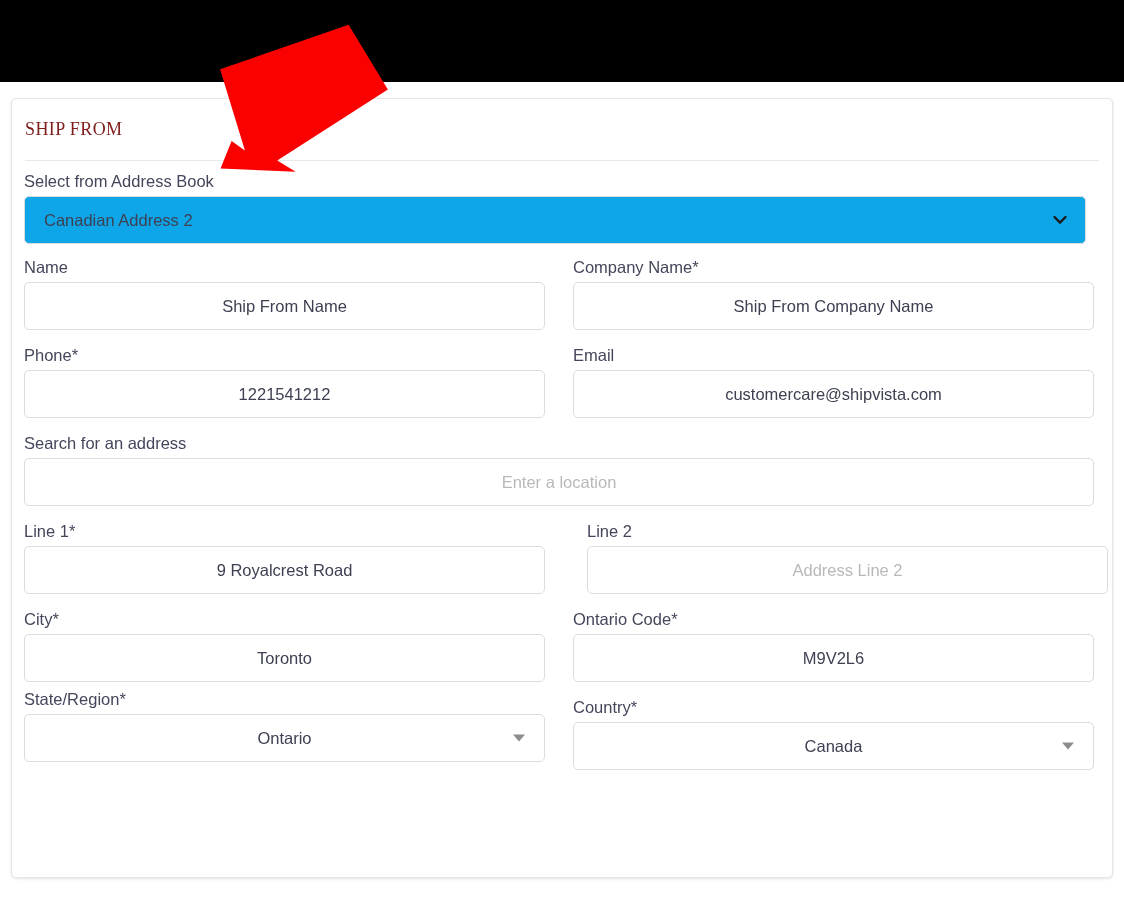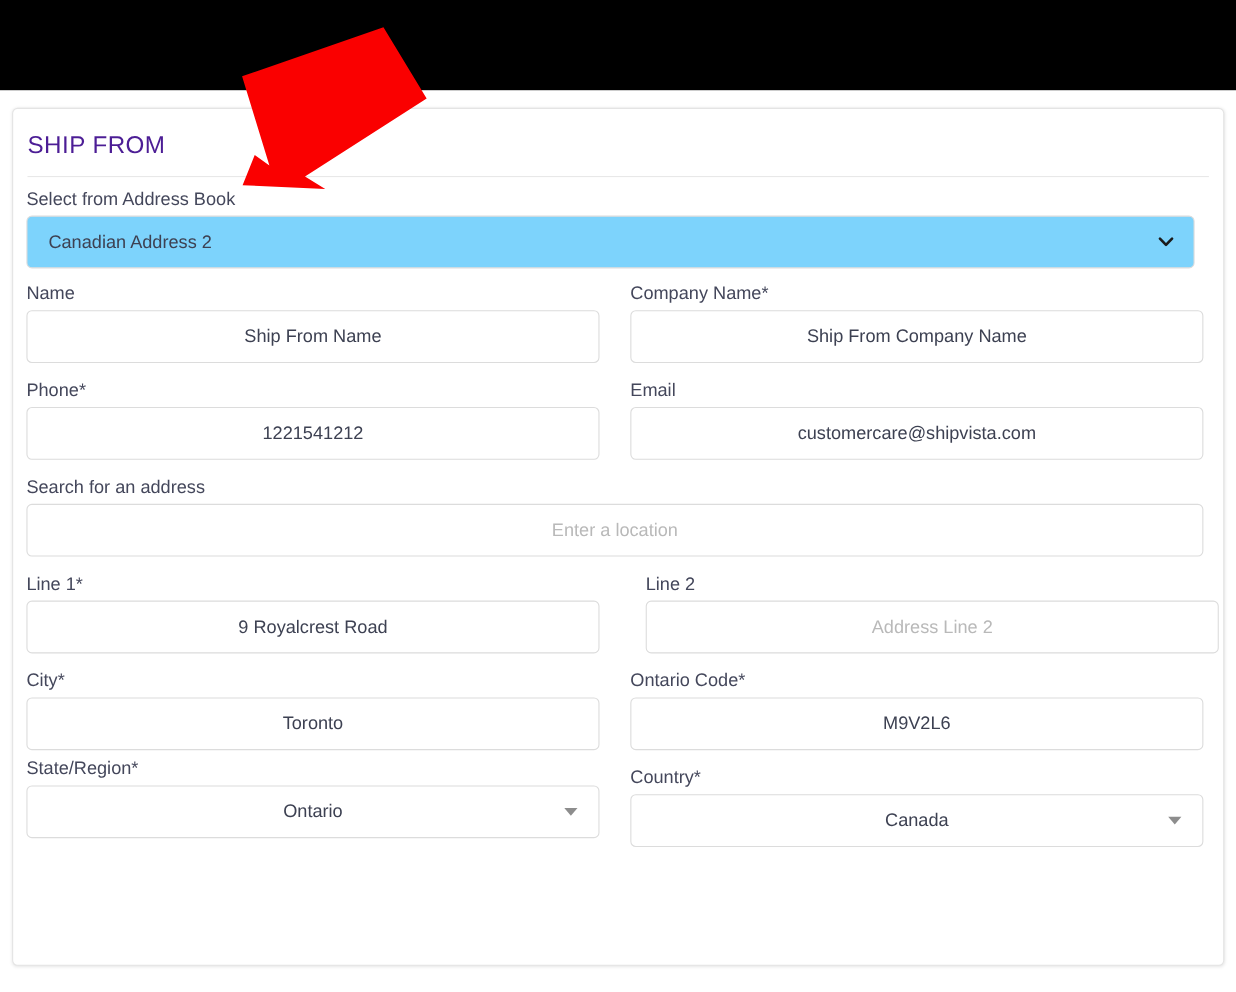--- a/index.html
+++ b/index.html
@@ -38,23 +38,24 @@
     background: #ffffff;
     border: 1px solid #e4e4e4;
     border-radius: 5px;
     box-shadow: 0 1px 3px rgba(0,0,0,0.10);
   }
 
   #section-title {
     position: absolute;
     left: 13px;
     top: 20px;
-    font-size: 22px;
-    color: #4c1d95;
+    font-size: 18px;
+    color: #7f1d1d;
     letter-spacing: 0.4px;
+    font-family: Liberation Serif, serif;
   }
 
   #title-divider {
     position: absolute;
     left: 13px;
     top: 61px;
     width: 1074px;
     height: 1px;
     background: #e8e8e8;
   }
@@ -97,21 +98,21 @@
   
   .select-wrap {
     position: relative;
   }
   .select-box {
     box-sizing: border-box;
     width: 100%;
     height: 48px;
     border: 1px solid #dcdcdc;
     border-radius: 5px;
-    background: #7dd3fc;
+    background: #0ea5e9;
     font-size: 16.5px;
     color: #3d4152;
     padding: 0 40px 0 19px;
     line-height: 46px;
     white-space: nowrap;
     overflow: hidden;
   }
   .chevron-icon {
     position: absolute;
     right: 16px;

